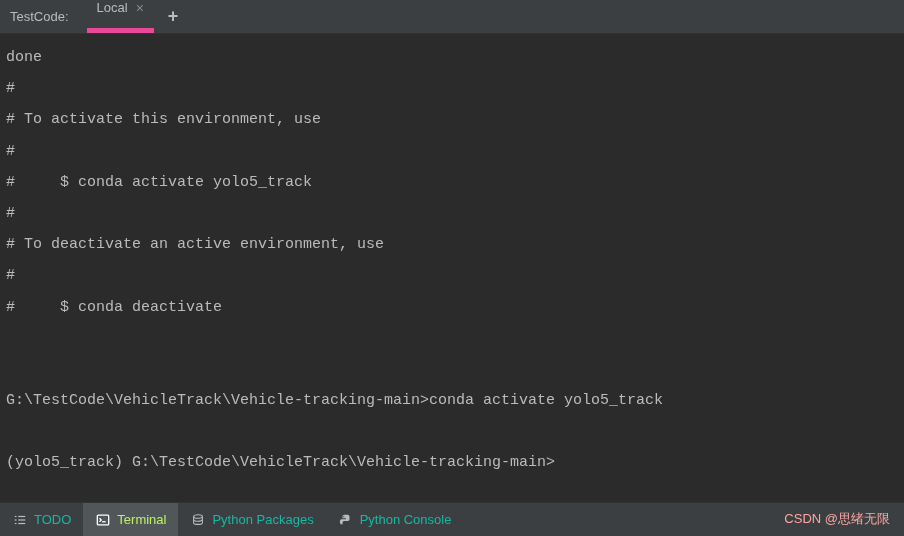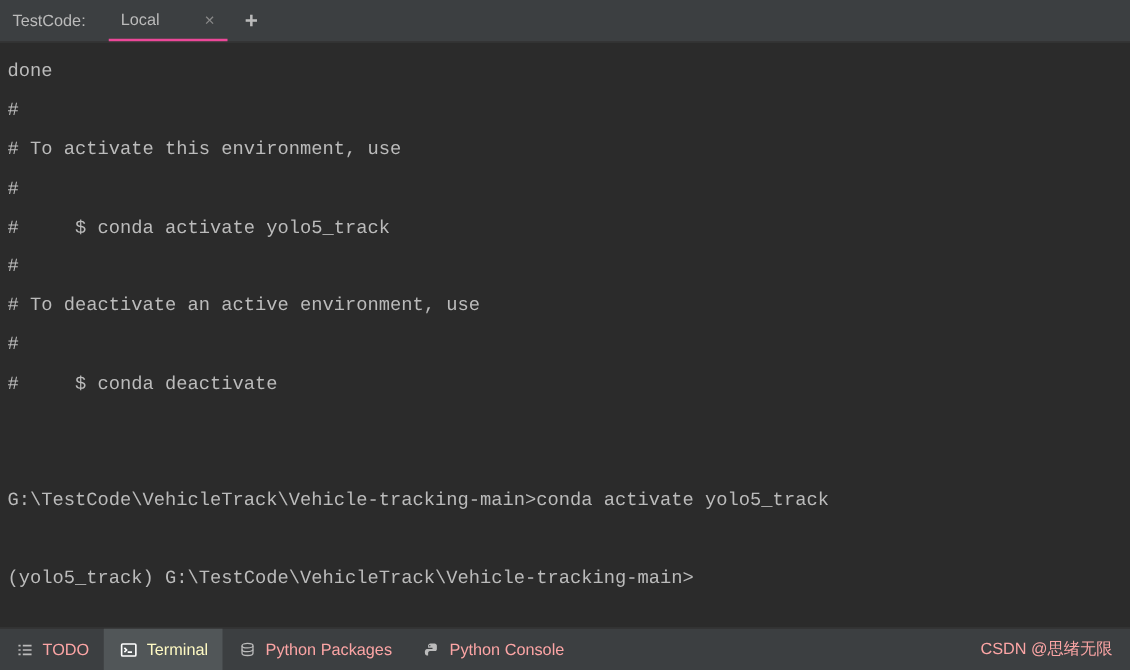--- a/index.html
+++ b/index.html
@@ -24,28 +24,27 @@
       border-bottom: 1px solid #323232;
       padding-left: 10px;
     }
     .terminal-label {
       color: #bbbbbb;
       font-size: 13px;
       margin-right: 18px;
     }
     .tab {
       display: flex;
-      align-items: center;
+      align-items: flex-start;
       height: 100%;
       padding: 0 10px;
       color: #bbbbbb;
       font-size: 13px;
-      border-bottom: 2px solid #ec4899;
+      border-bottom: 5px solid #ec4899;
       cursor: pointer;
-      gap: 28px;
     }
     .tab-close {
       margin-left: 8px;
       color: #888;
       font-size: 14px;
       cursor: pointer;
     }
     .add-tab {
       margin-left: 14px;
       color: #bbbbbb;
@@ -74,28 +73,28 @@
       background: #3c3f41;
       border-top: 1px solid #323232;
       display: flex;
       align-items: center;
     }
     .bottom-item {
       display: flex;
       align-items: center;
       padding: 0 12px;
       height: 100%;
-      color: #fca5a5;
+      color: #14b8a6;
       font-size: 13px;
       cursor: pointer;
       gap: 6px;
     }
     .bottom-item.active {
       background: #515658;
-      color: #fef9c3;
+      color: #bef264;
     }
     .icon {
       display: inline-flex;
       align-items: center;
       justify-content: center;
       width: 16px;
       height: 16px;
     }
     .watermark {
       position: absolute;

